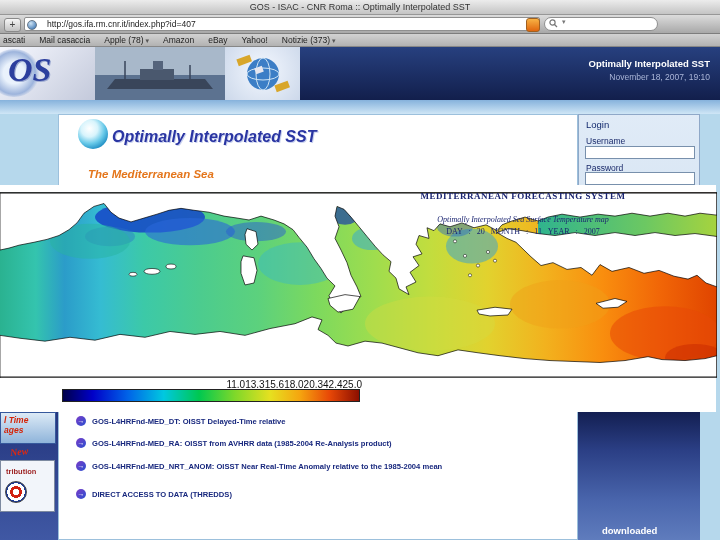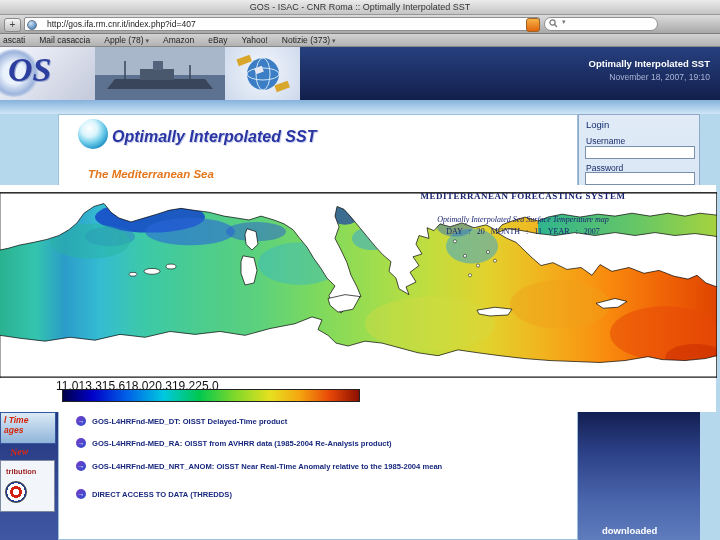--- a/index.html
+++ b/index.html
@@ -81,22 +81,22 @@
     background:radial-gradient(circle,#ffffff 0 22%,#d02010 22% 42%,#ffffff 42% 62%,#1a3a9a 62% 100%);}
 
   
   .map-overlay{left:0;top:185px;width:716px;height:227px;background:#fff;z-index:5;}
   .map-svg{position:absolute;left:0;top:3px;}
   .map-captions{position:absolute;right:58px;top:6px;width:270px;text-align:center;color:#1a2470;
     font-family:"Liberation Serif",serif;}
   .map-cap1{font-size:9px;font-weight:bold;letter-spacing:.5px;}
   .map-cap2{font-size:8px;margin-top:14px;font-style:italic;}
   .map-cap3{font-size:8px;margin-top:3px;word-spacing:4px;}
-  .scale-labels{position:absolute;left:56px;top:194px;width:306px;display:flex;justify-content:flex-start;
-    font-size:12px;color:#111;}
+  .scale-labels{position:absolute;left:56px;top:194px;width:306px;display:flex;justify-content:flex-end;
+    font-size:10px;color:#111;}
   .colorbar{position:absolute;left:62px;top:204px;width:296px;height:11px;border:1px solid #222;
     background:linear-gradient(90deg,#00004a 0%,#0000c8 10%,#0064e8 22%,#00c8e0 34%,#00c850 46%,
       #7ed82a 58%,#e6e020 70%,#f5a50f 80%,#e84807 90%,#8c0f00 100%);}
 
   
   .link-row{position:absolute;left:76px;display:flex;align-items:center;gap:6px;z-index:6;}
   .link-ico{width:10px;height:10px;border-radius:50%;background:linear-gradient(135deg,#7a3cc8,#2a50d0);
     color:#fff;font-size:7px;line-height:10px;text-align:center;flex:0 0 auto;}
   .link-ico::before{content:"→";}
   .link-text{font-size:7.6px;font-weight:bold;color:#18287e;white-space:nowrap;}
@@ -259,29 +259,29 @@
       <div class="map-cap1">MEDITERRANEAN FORECASTING SYSTEM</div>
       <div class="map-cap2">Optimally Interpolated Sea Surface Temperature map</div>
       <div class="map-cap3">DAY : 20 MONTH : 11 YEAR : 2007</div>
     </div>
     <div class="scale-labels">
       <span>11.0</span>
       <span>13.3</span>
       <span>15.6</span>
       <span>18.0</span>
       <span>20.3</span>
-      <span>19.2</span>
+      <span>42.4</span>
       <span>25.0</span>
     </div>
     <div class="colorbar"></div>
   </div>
 
   <div class="link-row" style="top:416px">
     <span class="link-ico"></span>
-    <span class="link-text">GOS-L4HRFnd-MED_DT: OISST Delayed-Time product</span>
+    <span class="link-text">GOS-L4HRFnd-MED_DT: OISST Delayed-Time relative</span>
   </div>
   <div class="link-row" style="top:438px">
     <span class="link-ico"></span>
     <span class="link-text">GOS-L4HRFnd-MED_RA: OISST from AVHRR data (1985-2004 Re-Analysis product)</span>
   </div>
   <div class="link-row" style="top:461px">
     <span class="link-ico"></span>
     <span class="link-text">GOS-L4HRFnd-MED_NRT_ANOM: OISST Near Real-Time Anomaly relative to the 1985-2004 mean</span>
   </div>
   <div class="link-row" style="top:489px">

